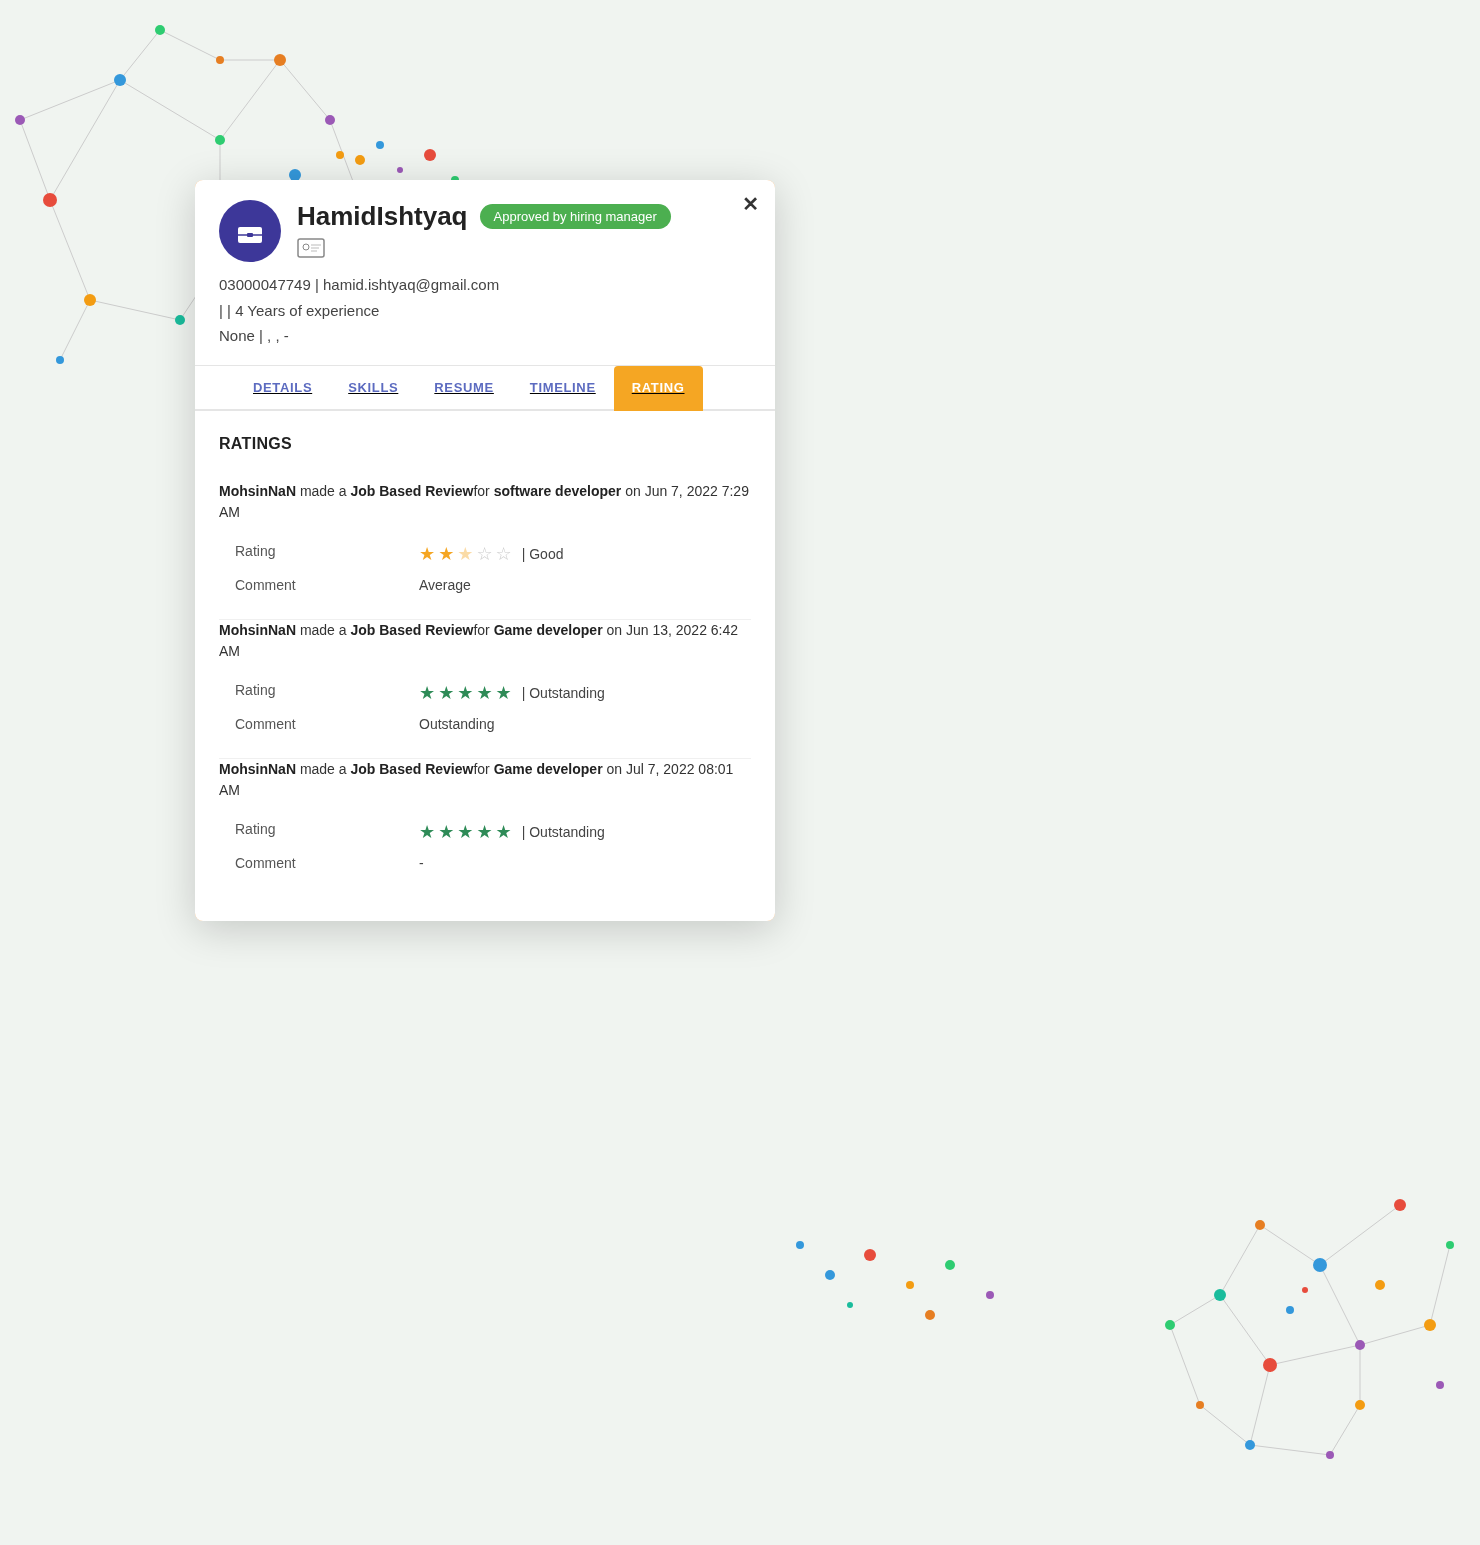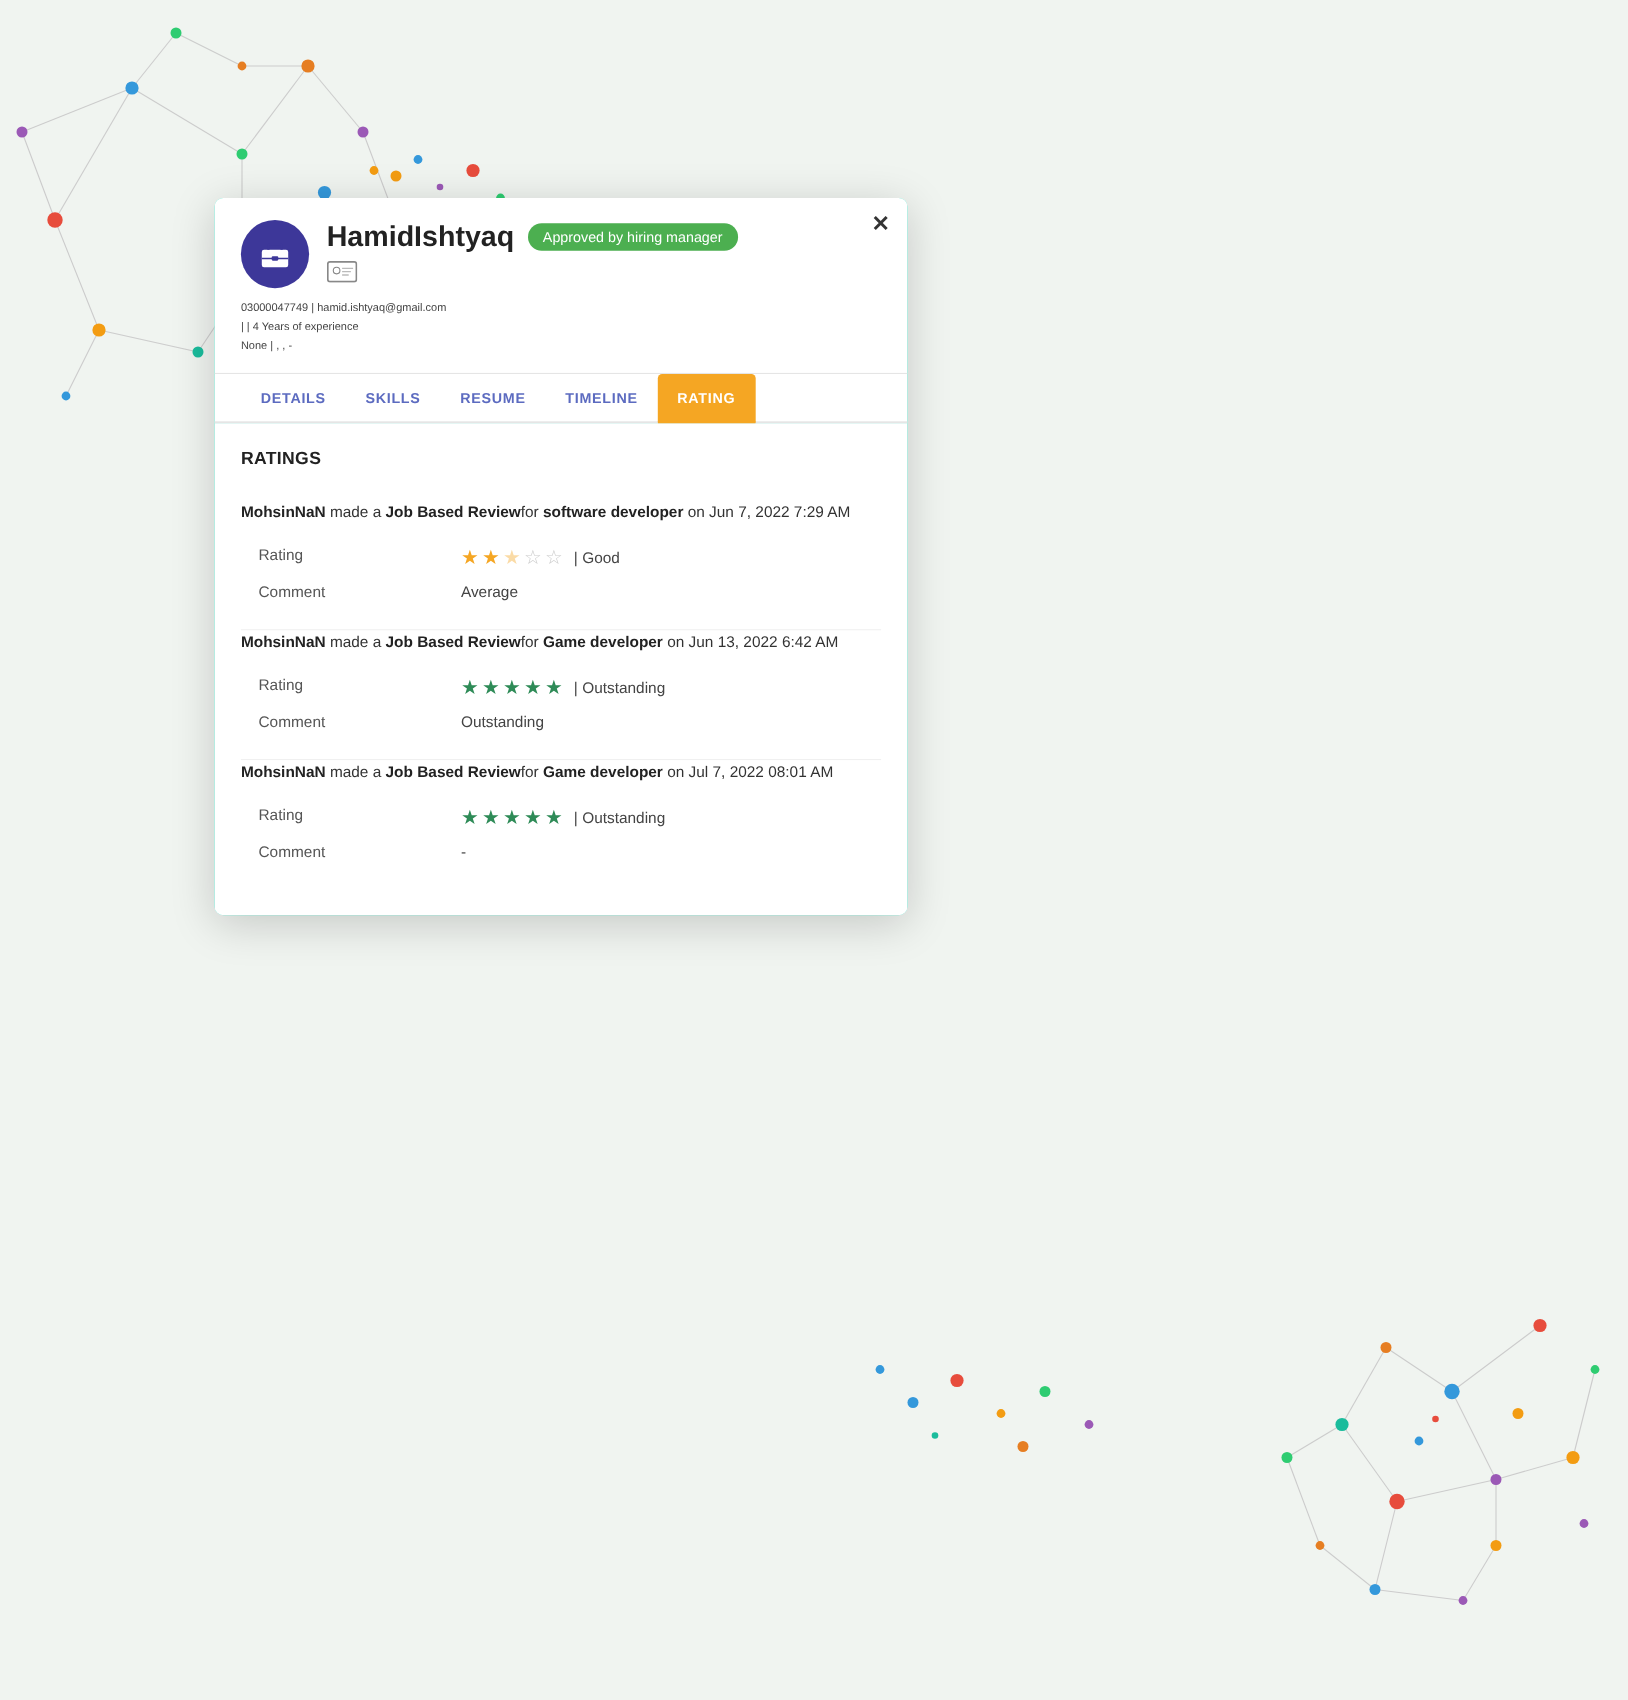--- a/index.html
+++ b/index.html
@@ -26,22 +26,22 @@
       width: 340px;
       height: 340px;
       pointer-events: none;
     }
 
     
     .modal-wrapper {
       position: absolute;
       top: 180px;
       left: 195px;
-      width: 630px;
-      background: #5eead4;
+      width: 580px;
+      background: #fdba74;
       border-radius: 8px;
       box-shadow: 0 8px 40px rgba(0,0,0,0.18);
       overflow: hidden;
     }
 
     
     .modal-header {
       padding: 20px 24px 16px 24px;
       background: #fff;
       border-bottom: 1px solid #e5e5e5;
@@ -88,21 +88,21 @@
       font-size: 13px;
       font-weight: 400;
       padding: 5px 14px;
       border-radius: 20px;
     }
     .id-icon {
       margin-top: 6px;
       display: inline-block;
     }
     .contact-info {
-      font-size: 10px;
+      font-size: 15px;
       color: #444;
       margin-top: 6px;
       line-height: 1.7;
     }
     .close-btn {
       position: absolute;
       top: 14px;
       right: 16px;
       background: none;
       border: none;
@@ -110,22 +110,23 @@
       font-weight: 700;
       color: #333;
       cursor: pointer;
       line-height: 1;
     }
 
     
     .tabs-bar {
       display: flex;
       border-bottom: 2px solid #e5e5e5;
-      padding: 0 24px;
+      padding: 0 40px;
       background: #fff;
+      text-decoration: underline;
     }
     .tab-item {
       padding: 14px 18px;
       font-size: 13px;
       font-weight: 600;
       color: #5c6bc0;
       text-transform: uppercase;
       letter-spacing: 0.05em;
       cursor: pointer;
       border-bottom: 2px solid transparent;

